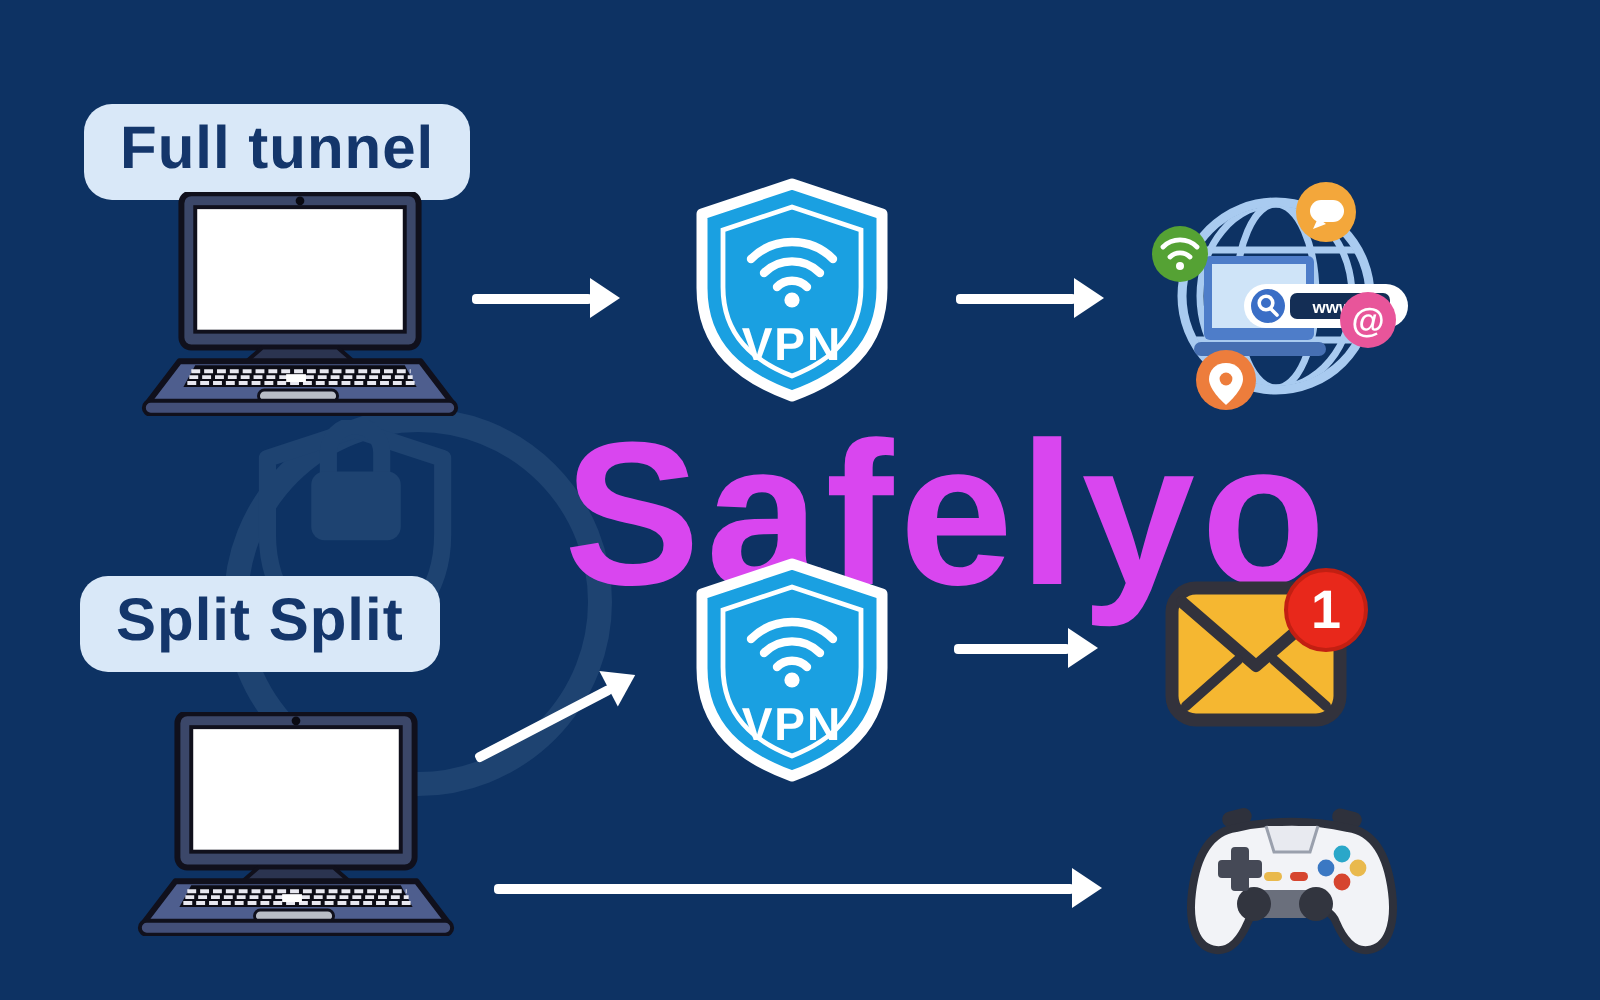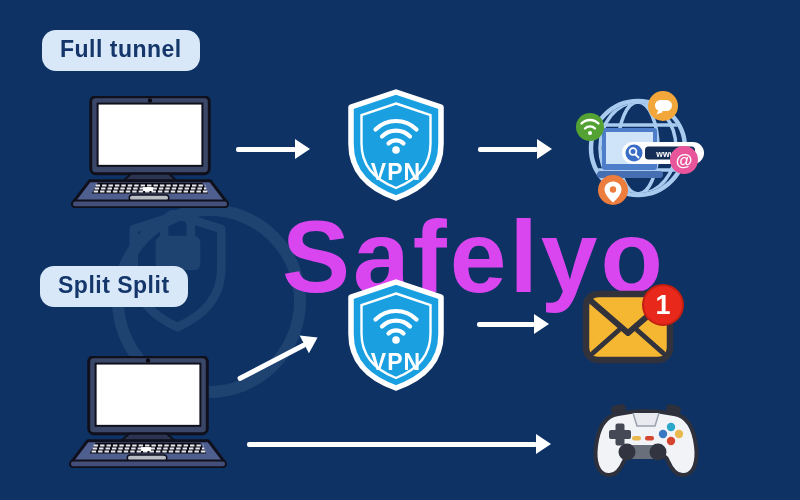--- a/index.html
+++ b/index.html
@@ -5,22 +5,22 @@
   html,body{margin:0;padding:0;background:#0d3263;}
   .canvas{position:relative;width:800px;height:500px;background:#0d3263;overflow:hidden;
           font-family:"Liberation Sans",sans-serif;}
   
   .wm-circle{position:absolute;left:112px;top:204px;width:170px;height:170px;
              border:12px solid #1e4371;border-radius:50%;z-index:1;}
   .wm-shield{position:absolute;left:128px;top:210px;z-index:1;}
   .wm-text{position:absolute;left:282px;top:206px;font-size:102px;font-weight:800;
            color:#d946ef;letter-spacing:3px;line-height:1;z-index:1;white-space:nowrap;}
   
-  .pill{position:absolute;background:#d9e8f8;color:#14366b;font-weight:800;font-size:23px;
-        padding:6px 18px 8px;border-radius:14px;z-index:2;letter-spacing:.5px;}
+  .pill{position:absolute;background:#d9e8f8;color:#14366b;font-weight:800;font-size:30px;
+        padding:6px 18px 8px;border-radius:14px;z-index:2;letter-spacing:.5px;margin-top:22px;}
   
   .icon{position:absolute;z-index:2;}
   
   .arrow{position:absolute;height:5px;background:#fff;z-index:2;border-radius:2px;}
   .arrow::after{content:"";position:absolute;right:-14px;top:-8.5px;width:0;height:0;
         border-left:15px solid #fff;border-top:10.5px solid transparent;
         border-bottom:10.5px solid transparent;}
   svg text{font-family:"Liberation Sans",sans-serif;}
 </style>
 </head>

